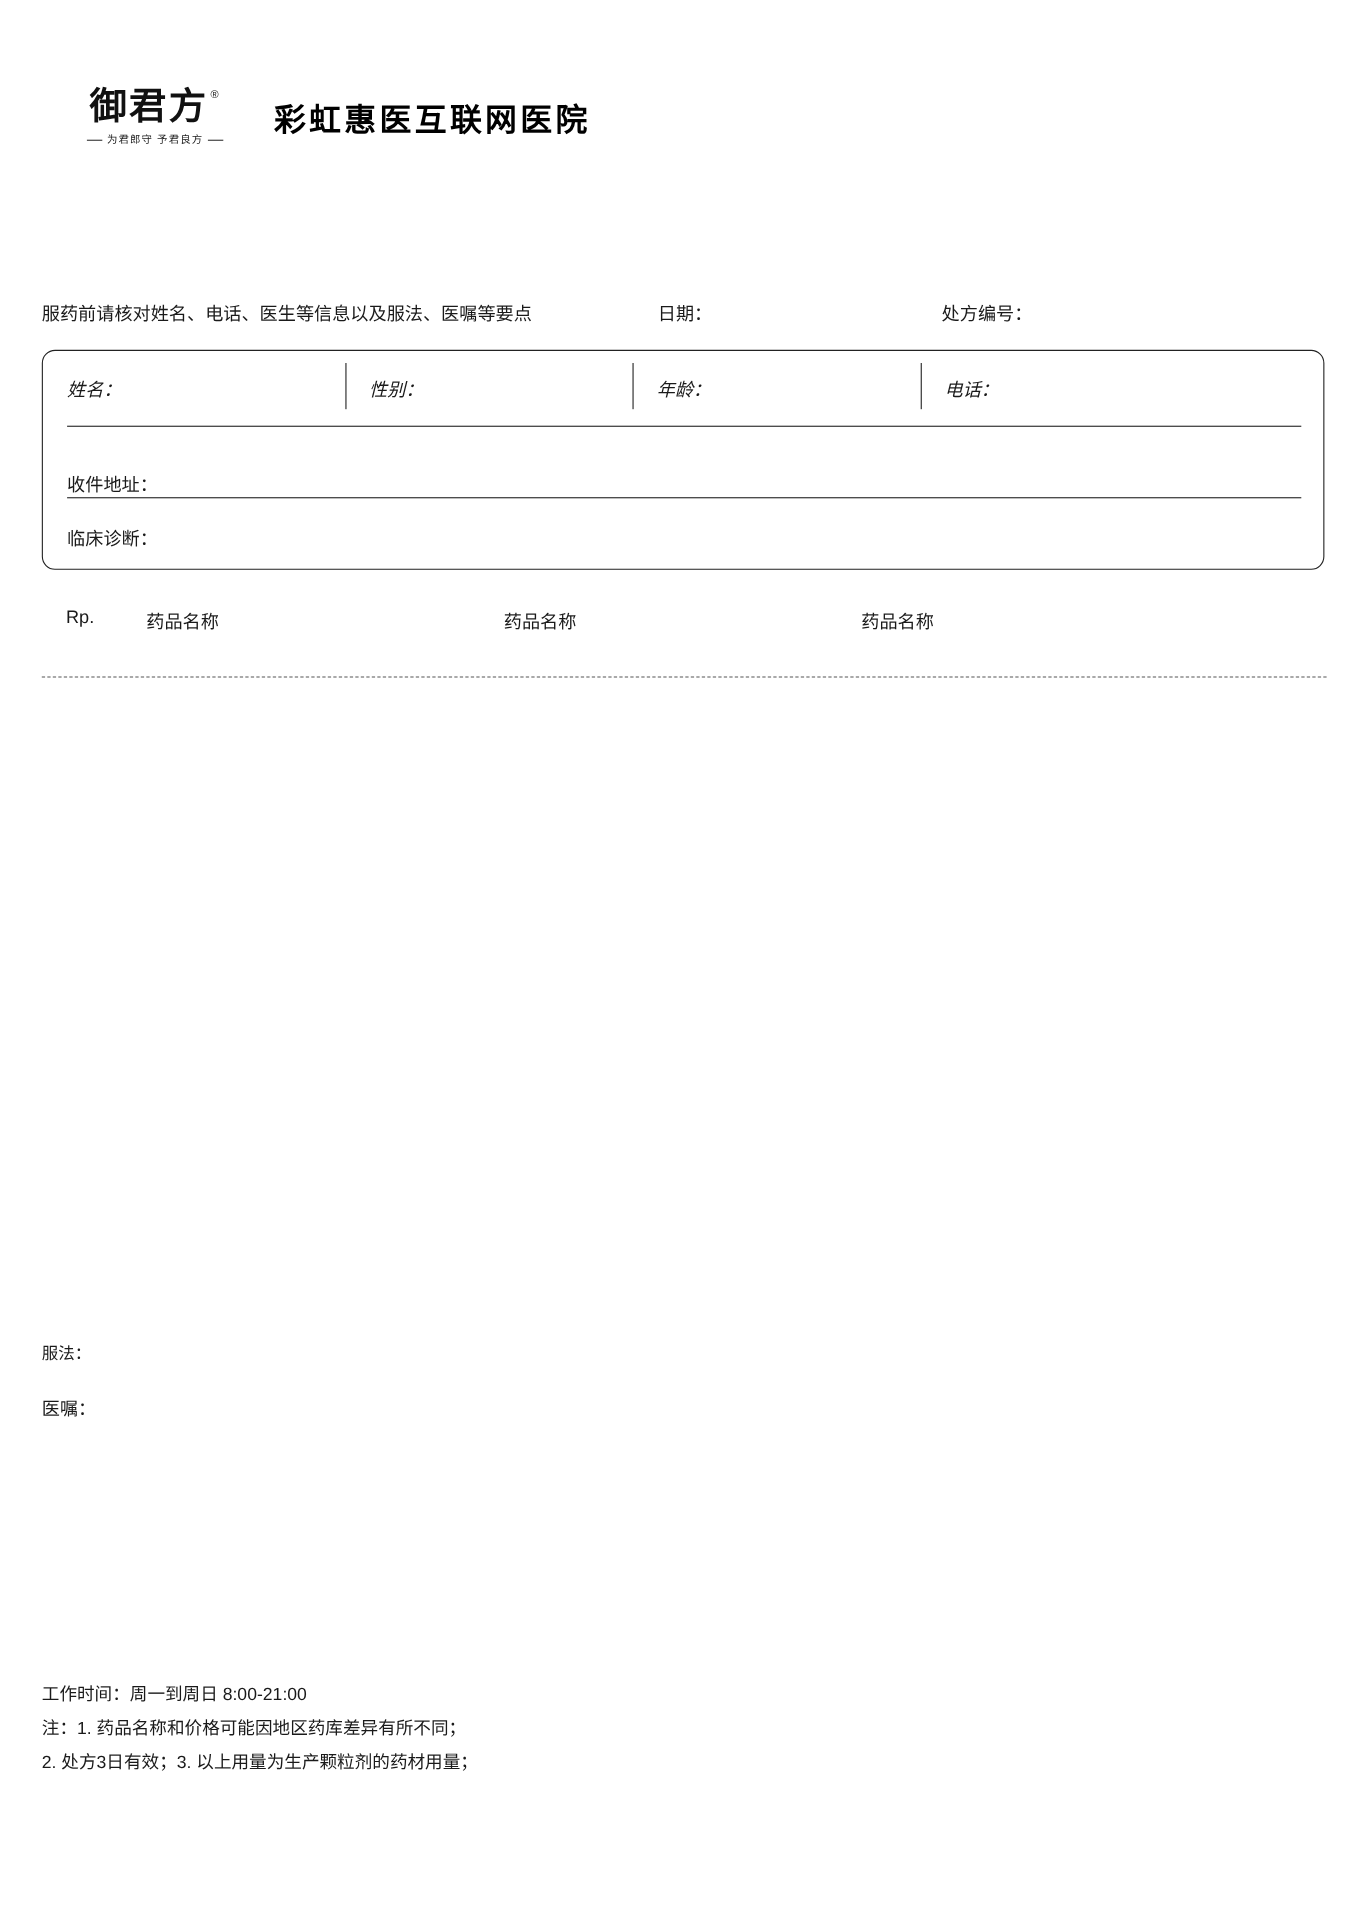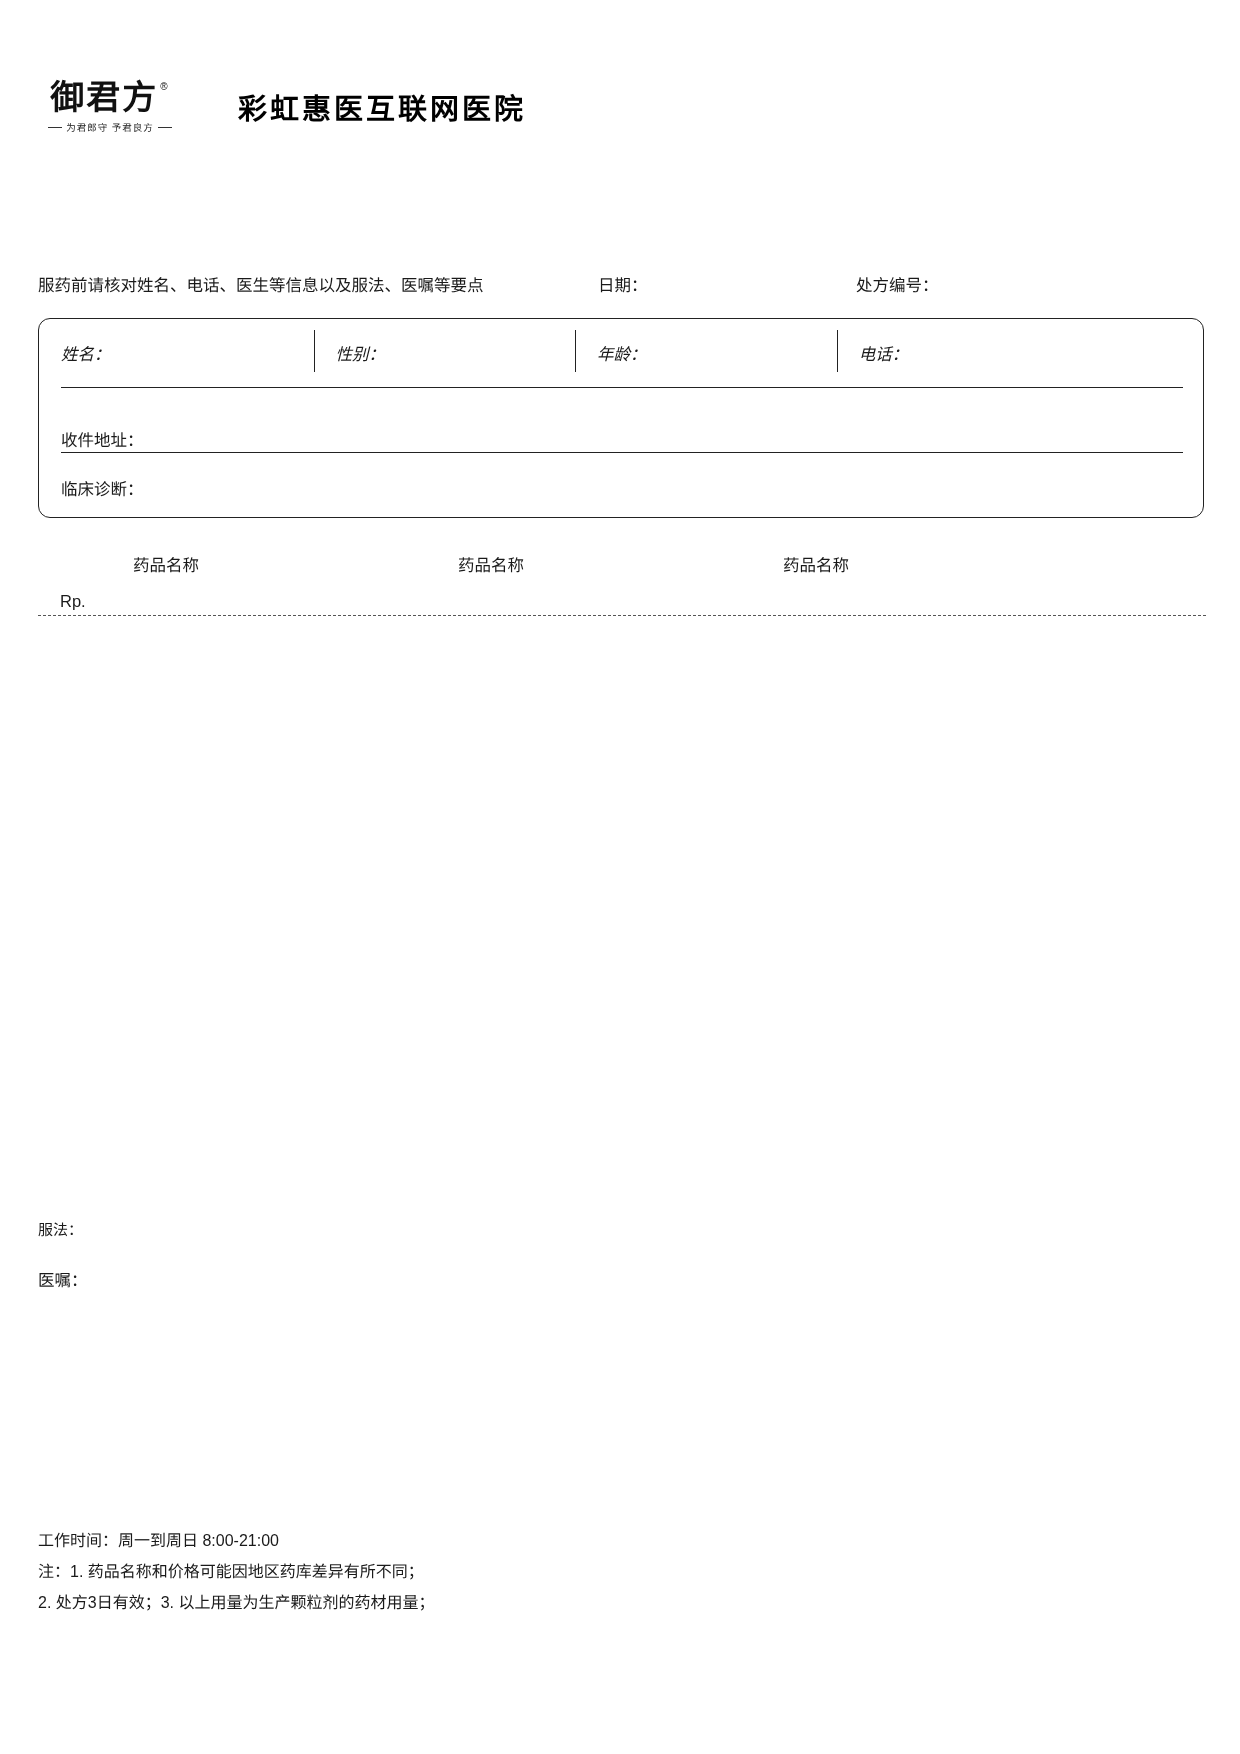--- a/index.html
+++ b/index.html
@@ -20,25 +20,24 @@
     left: 0; top: 0;
     width: 1240px;
     height: 1754px;
     box-sizing: border-box;
     padding: 0;
   }
 
   
   .header {
     position: absolute;
-    left: 40px;
+    left: 71px;
     top: 80px;
     display: flex;
     align-items: center;
-    gap: 20px;
   }
   .logo-block {
     width: 140px;
     display: flex;
     flex-direction: column;
     align-items: center;
     line-height: 1;
   }
   .logo-mark {
     display: flex;
@@ -161,21 +160,21 @@
 
   
   .rp-row {
     position: absolute;
     left: 38px;
     top: 552px;
     width: 1168px;
     height: 30px;
     font-size: 16.5px;
   }
-  .rp-row .rp-label { position: absolute; left: 22px; top: 0; font-weight: 400; margin-top: 40px; }
+  .rp-row .rp-label { position: absolute; left: 22px; top: 0; font-weight: 400; }
   .rp-row .col1 { position: absolute; left: 95px; top: 0; }
   .rp-row .col2 { position: absolute; left: 420px; top: 0; }
   .rp-row .col3 { position: absolute; left: 745px; top: 0; }
 
   .dashed-line {
     position: absolute;
     left: 38px;
     top: 615px;
     width: 1168px;
     height: 0;

